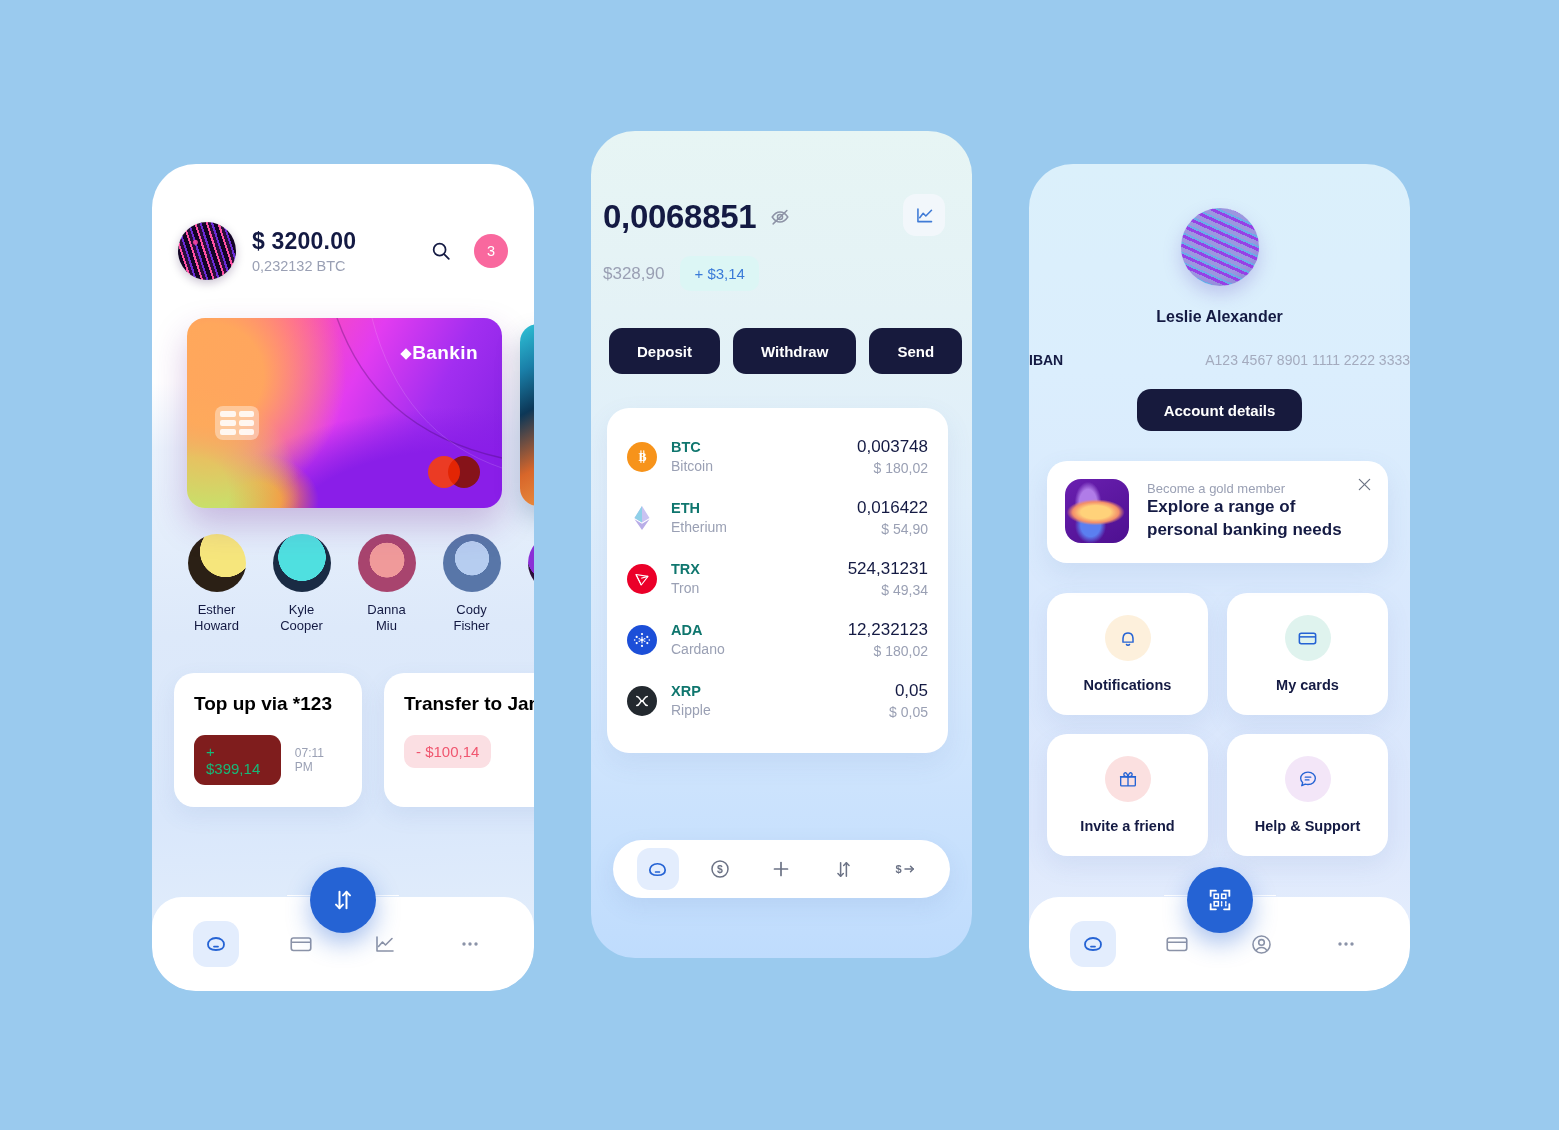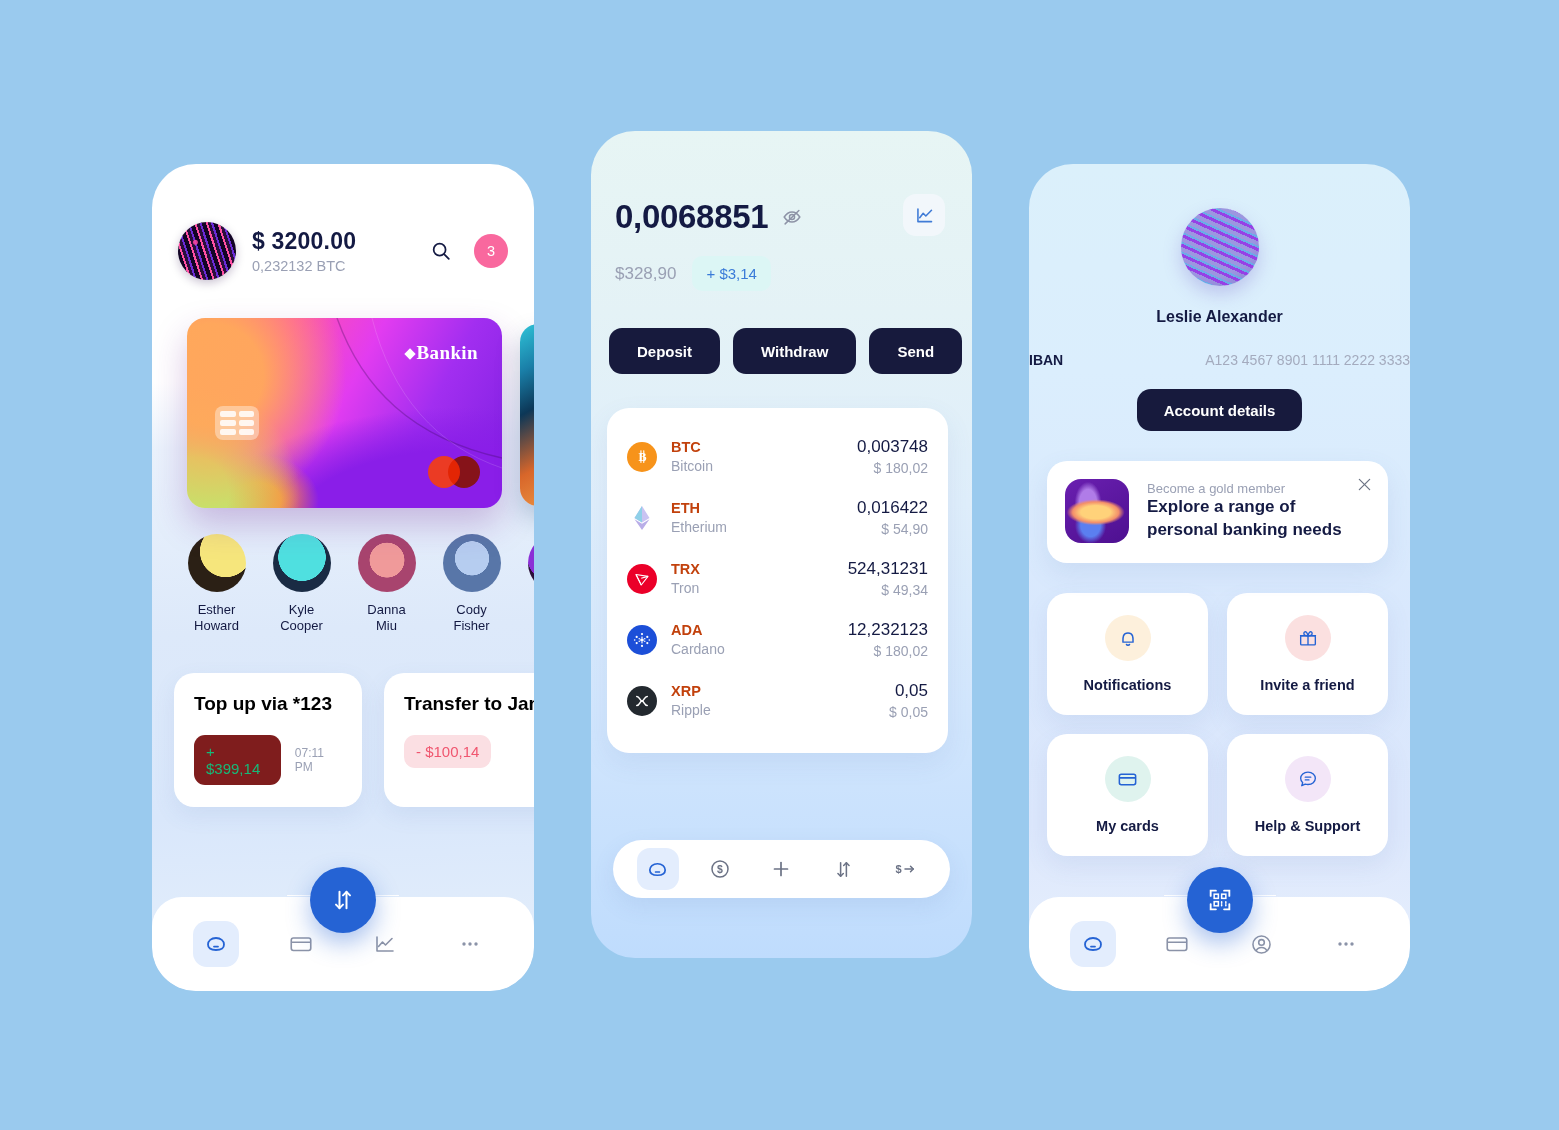--- a/index.html
+++ b/index.html
@@ -37,21 +37,21 @@
   .p1-balance { margin-left: 16px; flex: 1 1 auto; }
   .p1-balance .amt { font-size: 23px; font-weight: 700; color: #141a43; letter-spacing: .2px; }
   .p1-balance .sub { font-size: 14.5px; color: #9aa0b4; margin-top: 3px; }
   .icon-btn { background: none; border: 0; cursor: pointer; display:flex; align-items:center; justify-content:center; }
   .badge-pink {
     width: 34px; height: 34px; border-radius: 50%;
     background: #F9689E; color: #fff; font-size: 14.5px; font-weight: 500;
     display: flex; align-items: center; justify-content: center; margin-left: 22px;
   }
 
-  .card-wrap { position: relative; margin-top: 38px; padding-left: 35px; height: 190px; font-family: Liberation Serif, serif; }
+  .card-wrap { position: relative; margin-top: 38px; padding-left: 35px; height: 190px; }
   .bank-card {
     position: absolute; left: 35px; top: 0; width: 315px; height: 190px;
     border-radius: 18px; overflow: hidden;
     box-shadow: 0 16px 34px rgba(120,40,150,.28);
     background:
       radial-gradient(circle at 8% 30%, rgba(255,170,90,.95) 0 16%, rgba(255,120,140,.0) 42%),
       radial-gradient(circle at 2% 92%, #c8e06a 0 10%, rgba(200,224,106,0) 30%),
       radial-gradient(ellipse at 22% 96%, #ff8a3d 0 7%, rgba(255,138,61,0) 18%),
       radial-gradient(ellipse 120% 90% at 88% 110%, #8a1ee8 0 45%, rgba(138,30,232,0) 70%),
       linear-gradient(118deg,#ff7b6b 0%, #ff4fb0 26%, #e23cf0 48%, #a22ef0 70%, #7b1fe0 100%);
@@ -119,21 +119,21 @@
   .fab {
     position: absolute; left: 50%; transform: translateX(-50%);
     width: 66px; height: 66px; border-radius: 50%; background: #2563D4;
     display: flex; align-items: center; justify-content: center;
     box-shadow: 0 10px 24px rgba(37,99,212,.40); cursor: pointer; border: 0;
   }
   #phone1 .fab { bottom: 58px; }
   #phone3 .fab { bottom: 58px; }
 
   
-  .p2-top { padding: 69px 27px 0 24px; }
+  .p2-top { padding: 69px 27px 0 12px; }
   .p2-balrow { display: flex; align-items: flex-start; }
   .p2-bal { font-size: 33px; font-weight: 700; color: #141a43; letter-spacing: -.3px; line-height: 1; }
   .eye-btn { margin-left: 13px; margin-top: 6px; background: none; border: 0; cursor: pointer; }
   .chart-btn {
     margin-left: auto; width: 42px; height: 42px; border-radius: 13px; background: #f2f7fb;
     display: flex; align-items: center; justify-content: center; border: 0; cursor: pointer;
     margin-top: -6px;
   }
   .p2-subrow { display: flex; align-items: center; margin-top: 20px; }
   .p2-fiat { font-size: 17px; color: #9aa0b4; }
@@ -144,21 +144,21 @@
              font-size: 15px; font-weight: 700; cursor: pointer; font-family: inherit; padding: 0 28px; }
 
   .coin-card {
     margin: 34px 24px 0 16px; background: #fff; border-radius: 22px;
     box-shadow: 0 10px 26px rgba(90,120,180,.10); padding: 18px 20px 22px 20px;
   }
   .coin { display: flex; align-items: center; padding: 11px 0; }
   .coin-ic { width: 30px; height: 30px; border-radius: 50%; flex: 0 0 auto;
              display: flex; align-items: center; justify-content: center; }
   .coin-names { margin-left: 14px; }
-  .coin-sym { font-size: 14.5px; font-weight: 700; color: #c2410c; }
+  .coin-sym { font-size: 14.5px; font-weight: 700; color: #0f766e; }
   .coin-full { font-size: 14px; color: #9aa0b4; margin-top: 3px; }
   .coin-vals { margin-left: auto; text-align: right; }
   .coin-amt { font-size: 17px; color: #141a43; }
   .coin-usd { font-size: 14px; color: #9aa0b4; margin-top: 3px; }
 
   .p2-nav {
     position: absolute; left: 22px; right: 22px; bottom: 60px; height: 58px;
     background: #fff; border-radius: 29px; display: flex; align-items: center;
     justify-content: space-around; padding: 0 14px;
     box-shadow: 0 8px 22px rgba(90,120,180,.12);
@@ -535,39 +535,39 @@
       <div class="tile">
         <div class="tile-ic" style="background:#FDF0DC">
           <svg width="22" height="22" viewBox="0 0 24 24" fill="none" stroke="#2563D4" stroke-width="1.6" stroke-linecap="round" stroke-linejoin="round">
             <path d="M6.5 16.5 C6.5 12 6 6.5 12 6.5 C18 6.5 17.5 12 17.5 16.5 Z"></path>
             <path d="M10.3 19 C10.8 20.1 13.2 20.1 13.7 19"></path>
           </svg>
         </div>
         <div class="tile-lbl">Notifications</div>
       </div>
       <div class="tile">
+        <div class="tile-ic" style="background:#DFF3EE">
+          <svg width="23" height="23" viewBox="0 0 24 24" fill="none" stroke="#2563D4" stroke-width="1.6">
+            <rect x="3.5" y="6.5" width="17" height="11" rx="2"></rect>
+              <line x1="3.5" y1="10.3" x2="20.5" y2="10.3"></line>
+          </svg>
+        </div>
+        <div class="tile-lbl">My cards</div>
+      </div>
+      <div class="tile">
         <div class="tile-ic" style="background:#FBE0E0">
           <svg width="22" height="22" viewBox="0 0 24 24" fill="none" stroke="#2563D4" stroke-width="1.5" stroke-linejoin="round">
             <rect x="4" y="9.5" width="16" height="10" rx="1"></rect>
               <line x1="3.2" y1="9.5" x2="20.8" y2="9.5"></line>
             <line x1="12" y1="9.5" x2="12" y2="19.5"></line>
             <path d="M12 9.5 C10 9.5 7.5 9 7.5 7 C7.5 5.4 9.3 4.7 10.3 5.8 C11.2 6.7 12 9.5 12 9.5 Z"></path>
             <path d="M12 9.5 C14 9.5 16.5 9 16.5 7 C16.5 5.4 14.7 4.7 13.7 5.8 C12.8 6.7 12 9.5 12 9.5 Z"></path>
           </svg>
         </div>
         <div class="tile-lbl">Invite a friend</div>
-      </div>
-      <div class="tile">
-        <div class="tile-ic" style="background:#DFF3EE">
-          <svg width="23" height="23" viewBox="0 0 24 24" fill="none" stroke="#2563D4" stroke-width="1.6">
-            <rect x="3.5" y="6.5" width="17" height="11" rx="2"></rect>
-              <line x1="3.5" y1="10.3" x2="20.5" y2="10.3"></line>
-          </svg>
-        </div>
-        <div class="tile-lbl">My cards</div>
       </div>
       <div class="tile">
         <div class="tile-ic" style="background:#F3E6F8">
           <svg width="22" height="22" viewBox="0 0 24 24" fill="none" stroke="#2563D4" stroke-width="1.5" stroke-linecap="round" stroke-linejoin="round">
             <path d="M12 4.5 C16.7 4.5 20 7.6 20 11.3 C20 15 16.7 18 12 18 C10.9 18 9.9 17.9 9 17.6 L5.2 19.3 L6.2 16.1 C4.8 14.9 4 13.2 4 11.3 C4 7.6 7.3 4.5 12 4.5 Z"></path>
             <line x1="9" y1="10" x2="15" y2="10"></line>
               <line x1="9" y1="13" x2="13" y2="13"></line>
           </svg>
         </div>
         <div class="tile-lbl">Help &amp; Support</div>

